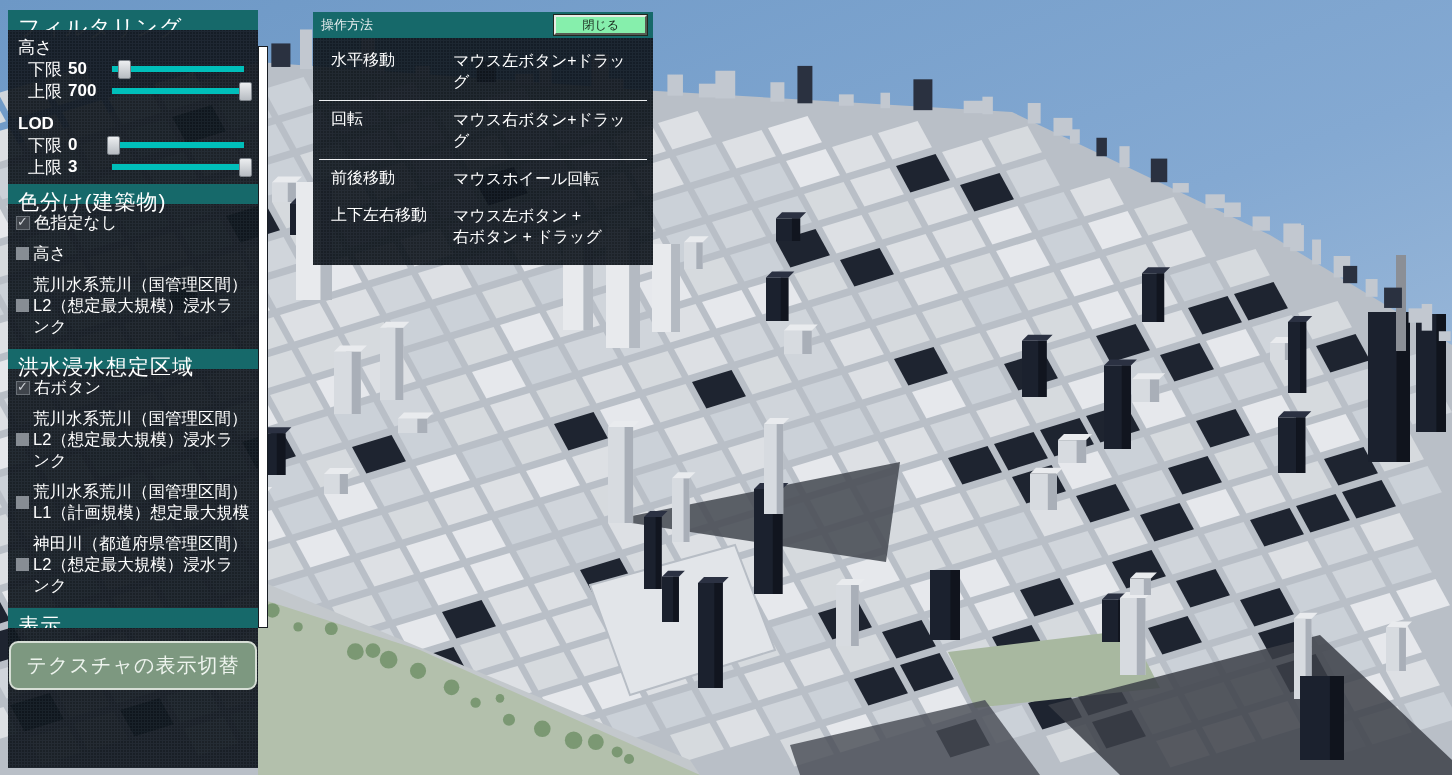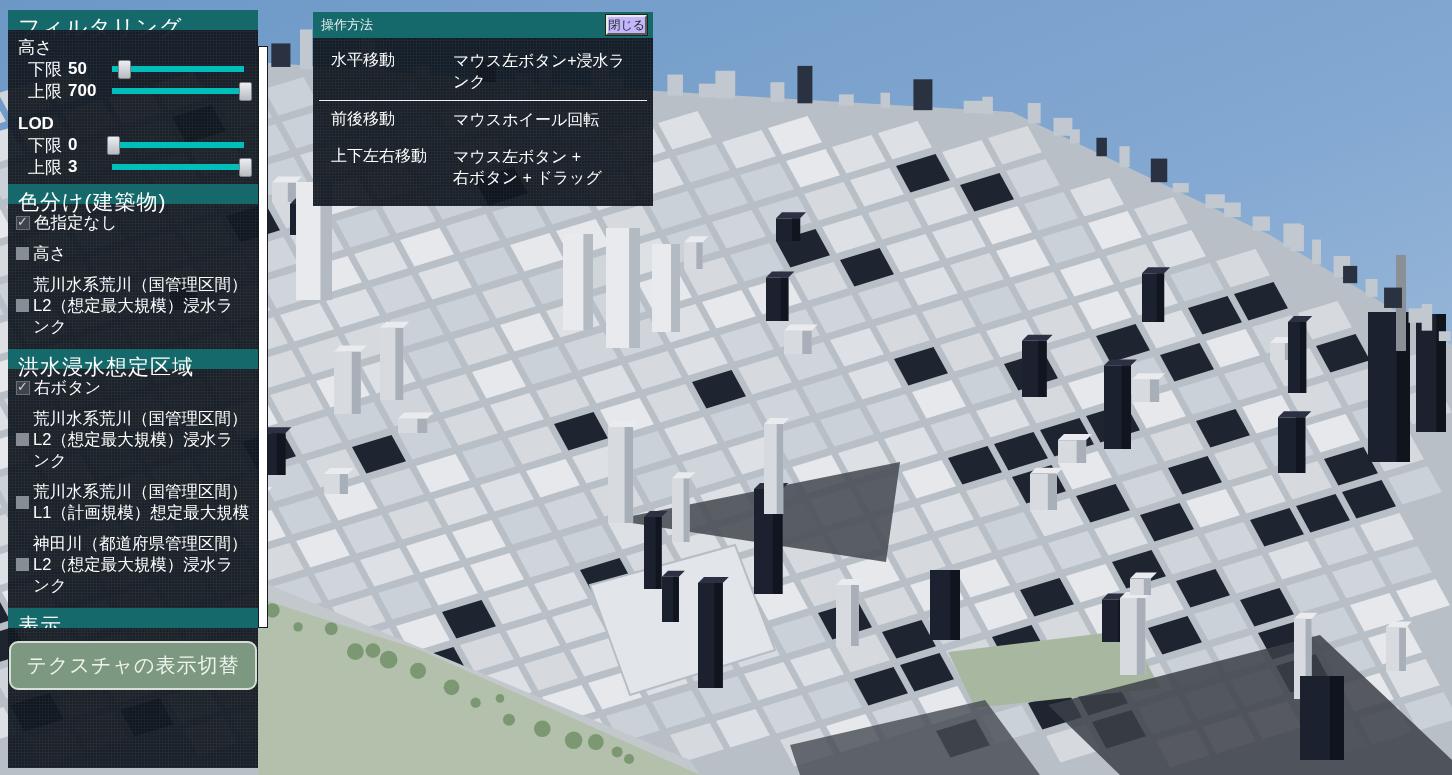--- a/index.html
+++ b/index.html
@@ -48,21 +48,21 @@
     background:#fff;border:1px solid #171c22;}
 
   
   .help-panel{position:absolute;left:313px;top:12px;width:340px;
     background:rgba(13,19,26,0.93);color:#fff;
     background-image:radial-gradient(rgba(190,215,255,0.05) 1px,transparent 1.2px);
     background-size:3px 3px;}
   .help-header{background:#16696a;height:26px;display:flex;align-items:center;
     justify-content:space-between;padding:0 6px 0 8px;}
   .help-title{font-size:13px;color:#e8eef0;}
-  .close-btn{font-size:12px;line-height:14px;padding:1px 0;background:#c4b5fd;color:#18261b;
+  .close-btn{font-size:12px;line-height:14px;padding:1px 26px;background:#86efac;color:#18261b;
     border:2px solid;border-color:#e9ebe4 #565b53 #565b53 #e9ebe4;
     box-shadow:0 0 0 1px #20261f;font-family:inherit;cursor:pointer;}
   .help-rows{padding:4px 0 10px 0;}
   .help-row{display:flex;padding:8px 6px;margin:0 6px;font-size:16px;}
   .help-row.divided{border-bottom:1px solid #eef0f2;}
   .hr-label{width:122px;flex:0 0 auto;padding-left:6px;}
   .hr-value{flex:1;white-space:pre-line;line-height:21px;}
 </style>
 </head>
 <body>
@@ -1008,21 +1008,25 @@
   </div>
 
   <div class="help-panel">
     <div class="help-header">
       <span class="help-title">操作方法</span>
       <button class="close-btn">閉じる</button>
     </div>
     <div class="help-rows" id="helpRows">
         <div class="help-row divided">
           <span class="hr-label">水平移動</span>
-          <span class="hr-value">マウス左ボタン+浸水ランク</span>
+          <span class="hr-value">マウス左ボタン+ドラッグ</span>
+        </div>
+        <div class="help-row divided">
+          <span class="hr-label">回転</span>
+          <span class="hr-value">マウス右ボタン+ドラッグ</span>
         </div>
         <div class="help-row">
           <span class="hr-label">前後移動</span>
           <span class="hr-value">マウスホイール回転</span>
         </div>
         <div class="help-row">
           <span class="hr-label">上下左右移動</span>
           <span class="hr-value">マウス左ボタン +
 右ボタン + ドラッグ</span>
         </div>

